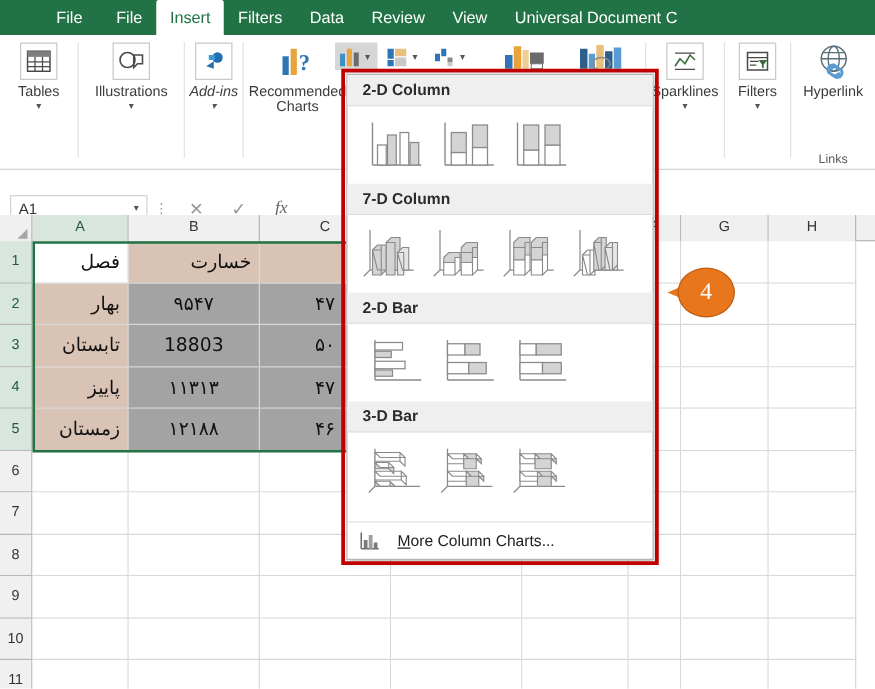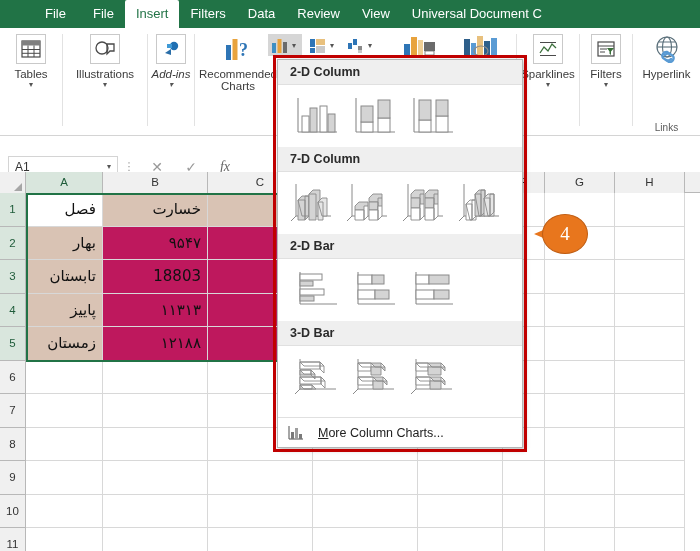--- a/index.html
+++ b/index.html
@@ -121,21 +121,21 @@
   .gridrow { display:flex; }
   .cell {
     height:33.5px; line-height:33.5px;
     border-right:1px solid #d8d8d8; border-bottom:1px solid #d8d8d8;
     font-size:15px; color:#111; padding:0 6px;
     text-align:right; direction:rtl; white-space:nowrap; overflow:hidden;
     font-family:"DejaVu Sans", sans-serif;
   }
   .cell.hdr-fill { background:#d9c3b4; font-weight:normal; }
   .cell.label-fill { background:#d9c3b4; }
-  .cell.data-fill { background:#be185d; }
+  .cell.data-fill { background:#a3a3a3;text-align:center; }
   .cell.white { background:#ffffff; }
   #seloutline {
     position:absolute; border:2px solid #217346; pointer-events:none;
   }
 
   
   #chart-dropdown {
     position:absolute; left:277px; top:59px; width:246px; height:389px;
     background:#ffffff; border:1px solid #b5b5b5;
     box-shadow:2px 2px 5px rgba(0,0,0,.25);

